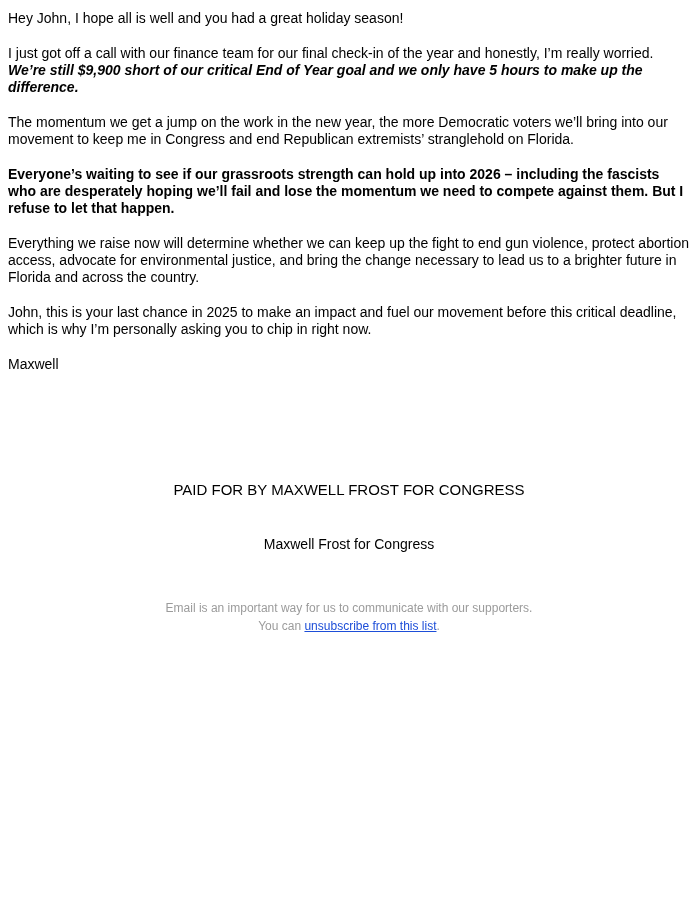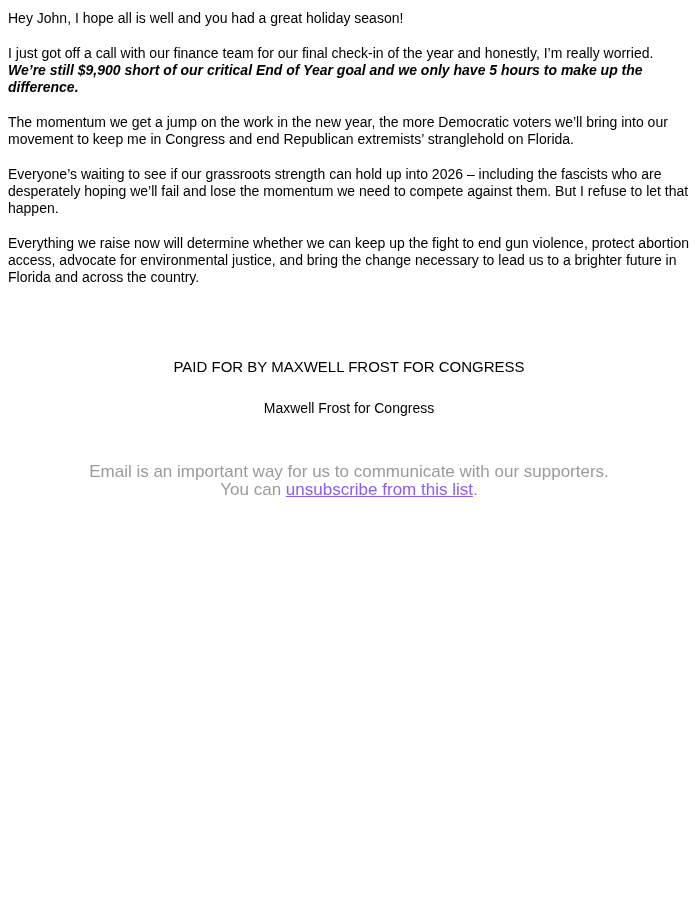--- a/index.html
+++ b/index.html
@@ -19,50 +19,50 @@
     line-height: 17px;
   }
   .email-body p {
     margin: 0 0 18px 0;
   }
   .bold-italic {
     font-weight: bold;
     font-style: italic;
   }
   .bold {
-    font-weight: normal;
+    font-weight: bold;
   }
   a.donate-link {
     color: #0000EE;
     font-weight: bold;
     text-decoration: underline;
     overflow-wrap: anywhere;
     word-break: break-all;
   }
   .footer-paid {
-    margin-top: 72px;
+    margin-top: 108px;
     text-align: center;
     font-size: 15px;
     line-height: 18px;
   }
   .footer-address {
-    margin-top: 23px;
+    margin-top: 36px;
     text-align: center;
     font-size: 14px;
     line-height: 18px;
   }
   .footer-disclaimer {
     margin-top: 46px;
     text-align: center;
-    font-size: 17px;
+    font-size: 12px;
     line-height: 18px;
     color: #9b9b9b;
   }
   a.unsubscribe-link {
-    color: #8b5cf6;
+    color: #1d4ed8;
     text-decoration: underline;
   }
 </style>
 </head>
 <body>
 
 <div class="email-page">
 
   <div class="email-body">
 
@@ -80,24 +80,30 @@
     </p>
 
     <p class="bold">
       <span>Everyone’s waiting to see if our grassroots strength can hold up into 2026 – including the fascists who are desperately hoping we’ll fail and lose the momentum we need to compete against them. But I refuse to let that happen.</span>
     </p>
 
     <p>
       <span>Everything we raise now will determine whether we can keep up the fight to end gun violence, protect abortion access, advocate for environmental justice, and bring the change necessary to lead us to a brighter future in Florida and across the country.</span>
     </p>
 
+    <p>
+      <span>John, this is your last chance in 2025 to make an impact and fuel our movement before this critical deadline, which is why I’m personally asking you to chip in right now.</span>
+    </p>
 
 
 
 
+    <p>
+      <span>Maxwell</span>
+    </p>
 
   </div>
 
   <div class="footer-paid">
     <span>PAID FOR BY MAXWELL FROST FOR CONGRESS</span>
   </div>
 
   <div class="footer-address">
     <div>Maxwell Frost for Congress</div>
   </div>

